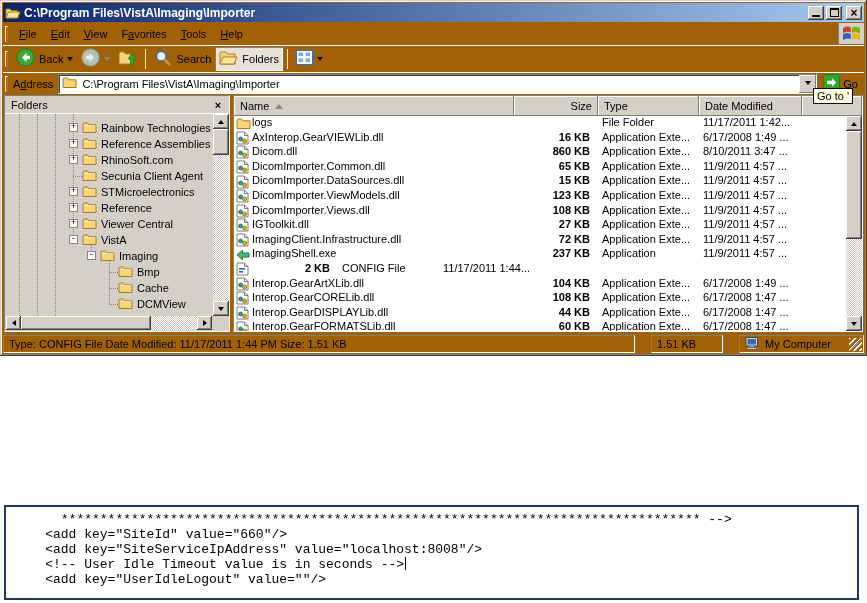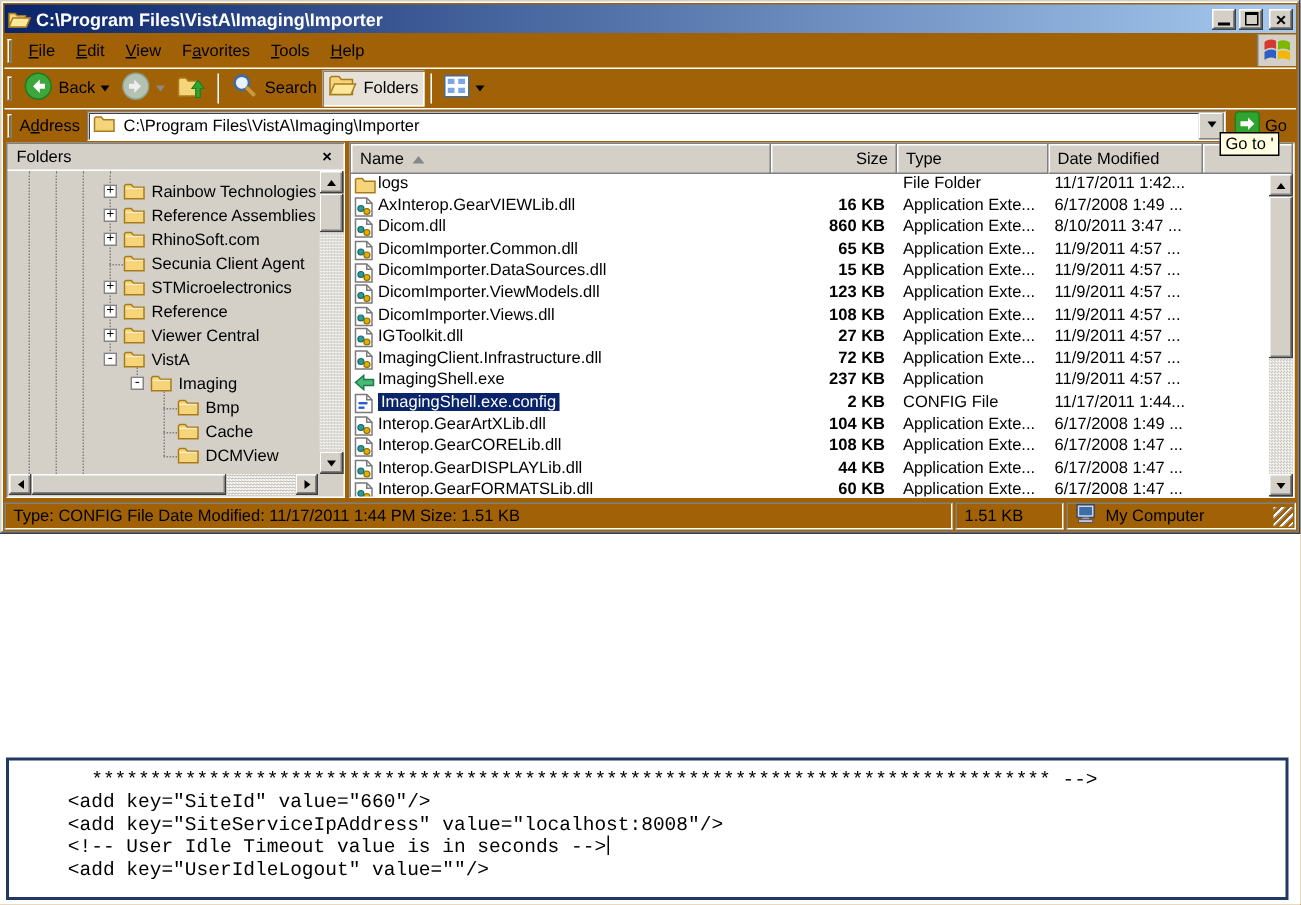--- a/index.html
+++ b/index.html
@@ -102,21 +102,21 @@
   .tri-up    { width:0; height:0; border:3px solid transparent; border-bottom:4px solid #000; margin-top:-3px; }
   .tri-down  { width:0; height:0; border:3px solid transparent; border-top:4px solid #000; margin-bottom:-3px; }
   .tri-left  { width:0; height:0; border:3px solid transparent; border-right:4px solid #000; margin-left:-3px; }
   .tri-right { width:0; height:0; border:3px solid transparent; border-left:4px solid #000; margin-right:-3px; }
   .tree-hscroll { position:absolute; left:1px; right:17px; bottom:1px; height:14px; display:flex; background:#d4d0c8; }
   .tree-hscroll .thumb { height:100%; width:130px; }
   .tree-hscroll .track { height:100%; }
   .sb-corner { position:absolute; right:1px; bottom:1px; width:16px; height:14px; background:#d4d0c8; }
 
   
-  .statusbar { position:absolute; left:3px; right:3px; bottom:3px; height:20px; display:flex; gap:2px; align-items:stretch; padding-top:2px;margin-top:28px; }
+  .statusbar { position:absolute; left:3px; right:3px; bottom:3px; height:20px; display:flex; gap:16px; align-items:stretch; padding-top:2px;margin-top:28px; }
   .sb-panel { display:flex; align-items:center; padding:0 5px; white-space:nowrap; overflow:hidden; }
   .sb-p1 { width:632px; flex:none; }
   .sb-p2 { width:72px; flex:none; }
   .sb-p3 { flex:1; position:relative; }
   .sb-p3 .sb-icon { width:16px; margin-right:4px; }
   .resize-grip { position:absolute; right:1px; bottom:1px; width:13px; height:13px;
      background: repeating-linear-gradient(135deg, #fff 0 1px, #9a968f 1px 2px, transparent 2px 4px); }
 
   
   .tooltip { position:absolute; left:813px; top:88px; height:16px; z-index:40;
@@ -550,21 +550,20 @@
             </div>
             <div class="file-row">
               <div class="cell-icon">
                 <svg width="13" height="14" viewBox="0 0 13 14">
                   <path d="M1 1 H8.5 L12 4.5 V13 H1 Z" fill="#fff" stroke="#7a7a7a"></path>
                   <path d="M8.5 1 V4.5 H12" fill="none" stroke="#7a7a7a"></path>
                   <rect x="3" y="6" width="6" height="1.6" fill="#2b5fc7"></rect>
                   <rect x="3" y="9" width="4" height="1.6" fill="#2b5fc7"></rect>
                 </svg>
               </div>
-              <div class="cell-name"><span class="sel">ImagingShell.exe.config</span></div>
               <div class="cell-size">2 KB</div>
               <div class="cell-type">CONFIG File</div>
               <div class="cell-date">11/17/2011 1:44...</div>
             </div>
             <div class="file-row">
               <div class="cell-icon">
                 <svg width="13" height="14" viewBox="0 0 13 14">
                   <path d="M1 1 H8.5 L12 4.5 V13 H1 Z" fill="#fff" stroke="#7a7a7a"></path>
                   <path d="M8.5 1 V4.5 H12" fill="none" stroke="#7a7a7a"></path>
                   <circle cx="4.6" cy="8" r="2" fill="#2e9a9a" stroke="#176a6a" stroke-width="0.8"></circle>

